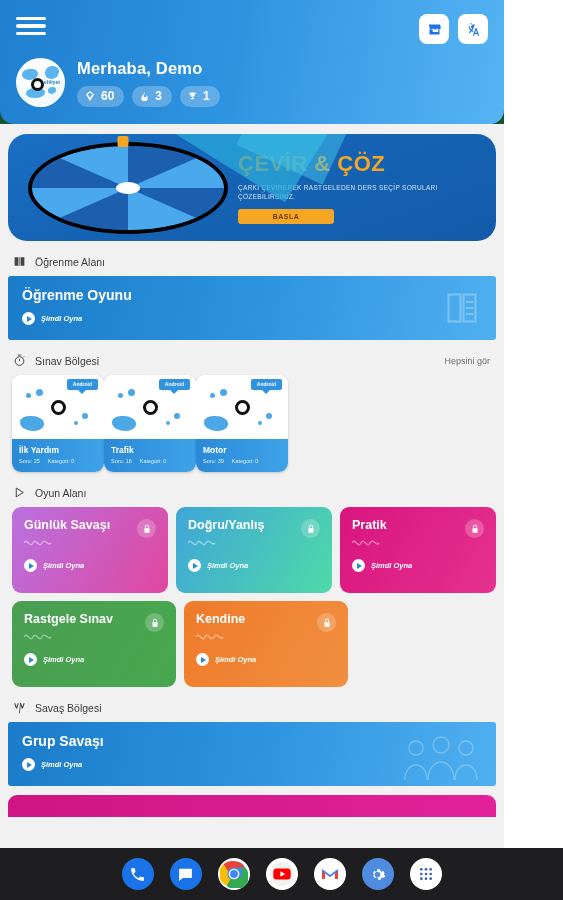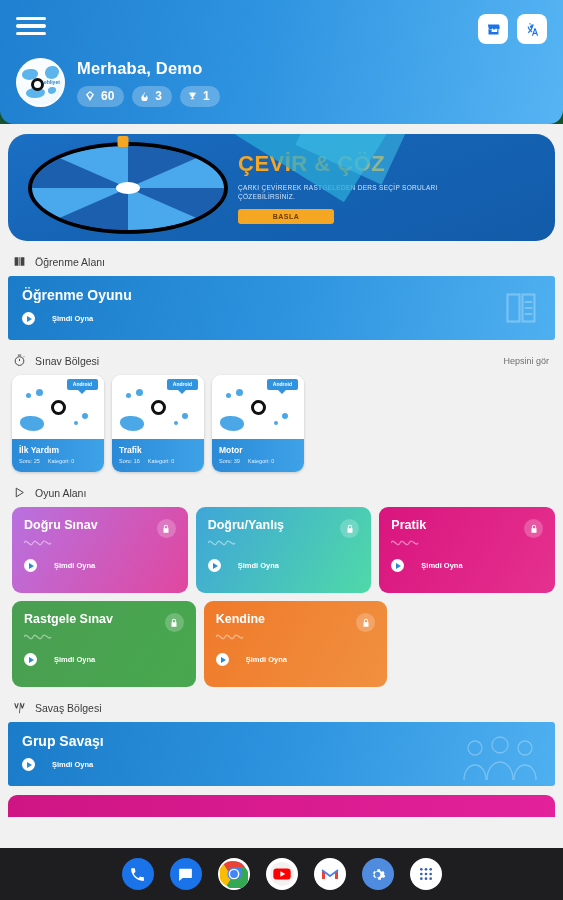--- a/index.html
+++ b/index.html
@@ -2,21 +2,21 @@
 <html><head>
 <meta charset="utf-8">
 <style>
   * { box-sizing: border-box; margin: 0; padding: 0; }
   html, body {
     width: 563px; height: 900px;
     font-family: "Liberation Sans", sans-serif;
     background: #ffffff;
     overflow: hidden;
   }
-  #app { position: relative; width: 563px; height: 900px; background: #14532d; }
+  #app { position: relative; width: 504px; height: 900px; background: #14532d; }
 
   
   .header {
     position: relative;
     height: 124px;
     background: linear-gradient(100deg, #1f7fd0 0%, #2e93e0 45%, #56b4f3 100%);
     border-bottom-left-radius: 14px;
     border-bottom-right-radius: 14px;
     padding: 14px 16px 0 16px;
   }
@@ -101,30 +101,30 @@
   .sec-head .title { font-size: 10.5px; color: #3b3b3b; }
   .sec-head .more { margin-left: auto; font-size: 9px; color: #6f6f6f; margin-right: 6px; }
 
   
   .wide-card {
     height: 64px; border-radius: 3px; position: relative; overflow: hidden;
     background: linear-gradient(100deg, #1b7cc9 0%, #2d93df 50%, #4fb0f0 100%);
     padding: 11px 14px;
   }
   .wide-card h3 { color: #fff; font-size: 14px; font-weight: bold; }
-  .playnow { display: flex; align-items: center; gap: 17px; margin-top: 9px; }
+  .playnow { display: flex; align-items: center; gap: 6px; margin-top: 9px; font-style: italic; }
   .play-ic { width: 13px; height: 13px; border-radius: 50%; background: #fff;
     display: flex; align-items: center; justify-content: center; }
   .play-ic::after { content: ""; border-left: 5px solid #2a8ad6; border-top: 3.2px solid transparent;
     border-bottom: 3.2px solid transparent; margin-left: 2px; }
   .playnow span { color: #fff; font-size: 7.5px; font-weight: bold; }
   .wide-deco { position: absolute; right: 16px; top: 14px; opacity: .28; }
 
   
-  .exam-row { display: flex; gap: 8px; padding-left: 4px; }
+  .exam-row { display: flex; gap: 0; padding-left: 4px; }
   .exam-card { width: 92px; border-radius: 9px; overflow: hidden; background: #fff;
     box-shadow: 0 1px 3px rgba(0,0,0,.18); }
   .exam-thumb { height: 64px; position: relative; background: #fff;
     display: flex; align-items: center; justify-content: center; }
   .exam-thumb .ribbon { position: absolute; right: 6px; top: 4px; background: #2f93e0;
     color: #fff; font-size: 5px; font-weight: bold; padding: 2px 6px 3px 6px;
     border-radius: 2px; }
   .exam-thumb .ribbon::after { content:""; position:absolute; left:50%; bottom:-4px;
     transform:translateX(-50%); border-left:5px solid transparent;
     border-right:5px solid transparent; border-top:5px solid #2f93e0; }
@@ -348,21 +348,21 @@
       <span class="ico">
         <svg width="13" height="13" viewBox="0 0 24 24" fill="none" stroke="#444" stroke-width="1.8">
           <path d="M6 4l13 8-13 8z"></path>
         </svg>
       </span>
       <span class="title">Oyun Alanı</span>
     </div>
 
     <div class="game-row">
       <div class="game-card g1">
-        <h4>Doğru Sınav</h4>
+        <h4>Günlük Savaşı</h4>
         <span class="lock">
           <svg width="10" height="10" viewBox="0 0 24 24" fill="#fff">
               <path d="M7 10V7a5 5 0 0 1 10 0v3h1v11H6V10zm2 0h6V7a3 3 0 0 0-6 0z"></path>
             </svg>
         </span>
         <svg class="squig" width="30" height="8" viewBox="0 0 30 8" fill="none" stroke="#fff" stroke-width="1.3">
             <path d="M0 5c3-6 6 6 9 0s6 6 9 0 6 4 9 0"></path>
           </svg>
         <div class="playnow">
           <span class="play-ic"></span>

